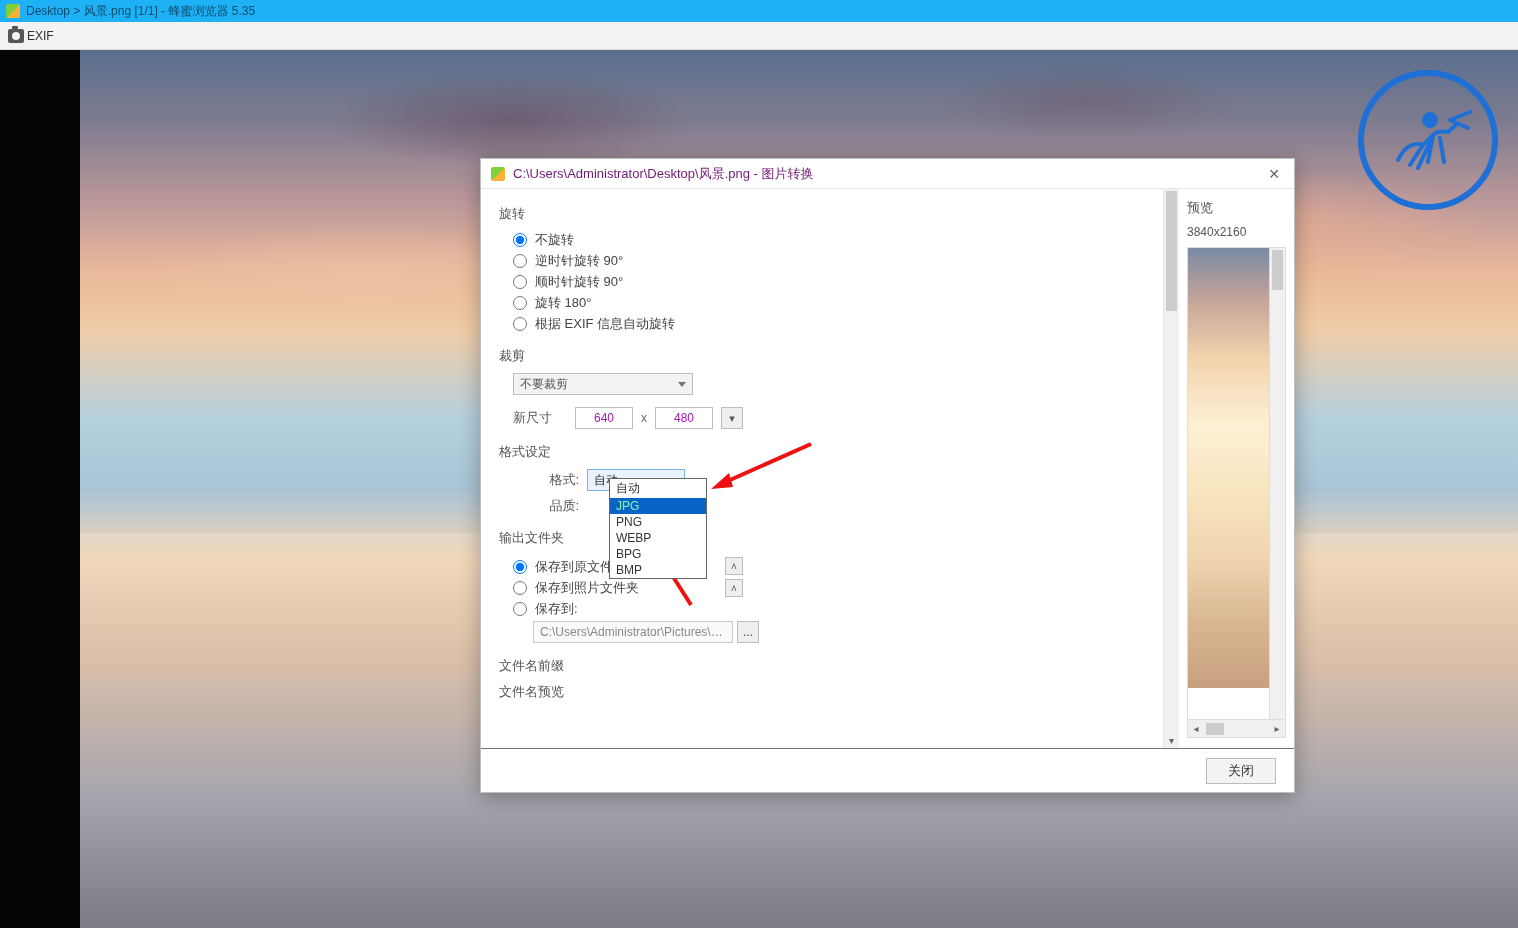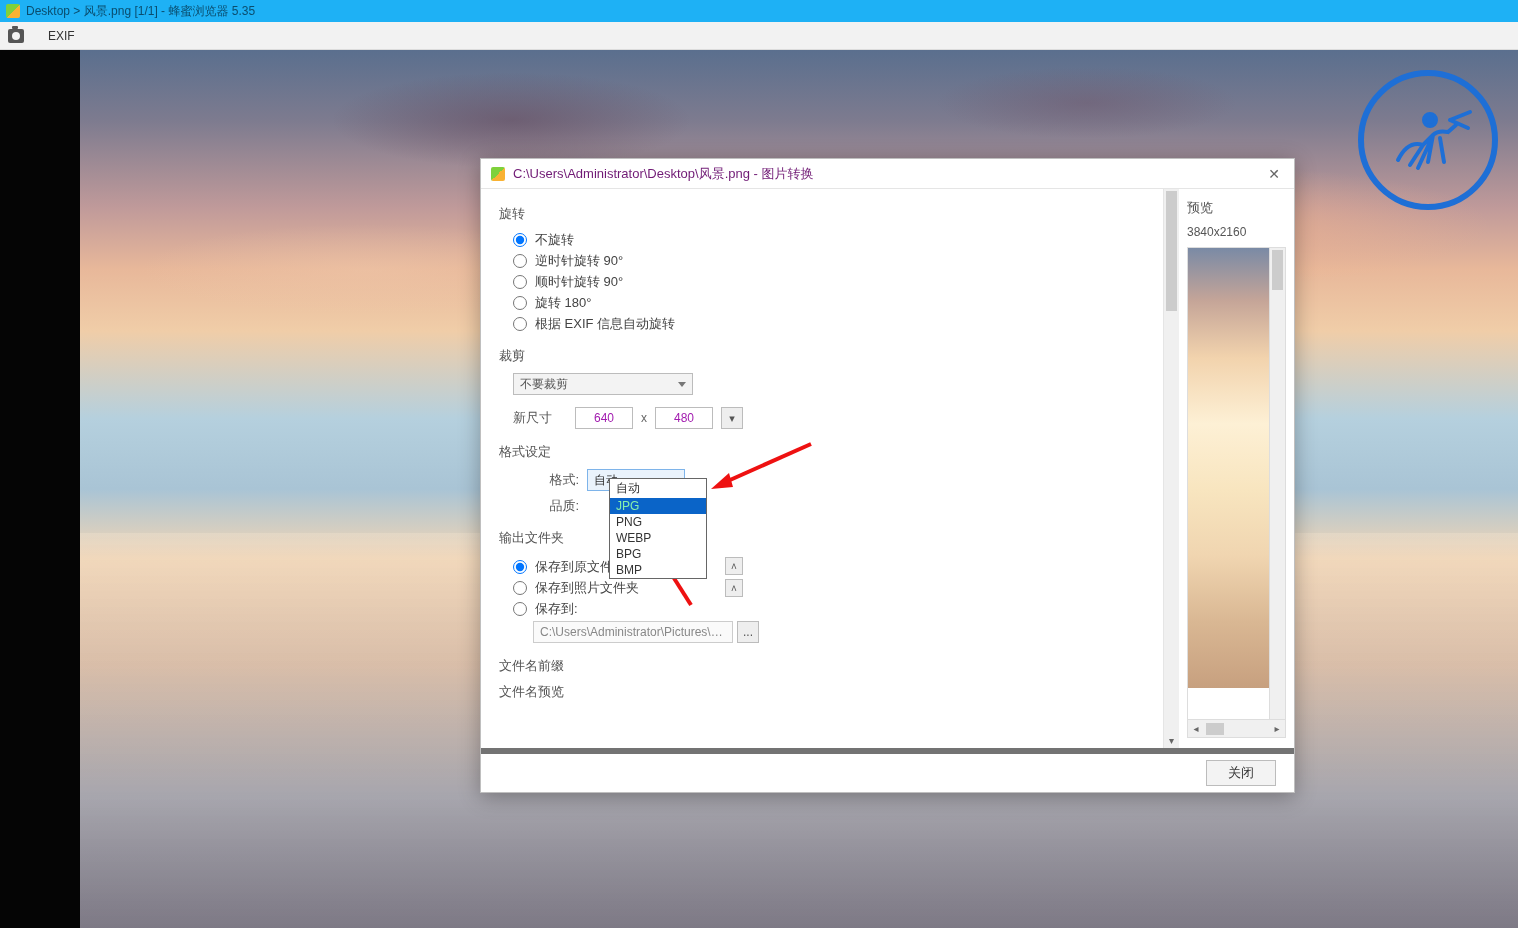--- a/index.html
+++ b/index.html
@@ -2,21 +2,21 @@
 <html><head>
 <meta charset="utf-8">
 <style>
 * { margin: 0; padding: 0; box-sizing: border-box; font-family: "Microsoft YaHei", Arial, sans-serif; }
 body { width: 1518px; height: 928px; overflow: hidden; background: #000; position: relative; }
 
 .titlebar { height: 22px; background: #1eb1f5; display: flex; align-items: center; padding: 0 6px; gap: 6px; }
 .titlebar-icon { width: 14px; height: 14px; background: linear-gradient(135deg,#7fd13b 50%,#f9b233 50%); border-radius: 2px; }
 .titlebar-text { color: #0a4d6e; font-size: 12px; }
 
-.toolbar { height: 28px; background: #f2f2f2; border-bottom: 1px solid #dcdcdc; display: flex; align-items: center; padding: 0 8px; gap: 24px; }
+.toolbar { height: 28px; background: #f2f2f2; border-bottom: 1px solid #dcdcdc; display: flex; align-items: center; padding: 0 8px; gap: 3px; }
 .camera-icon { width: 16px; height: 14px; background: #555; border-radius: 2px; position: relative; }
 .camera-icon::before { content:""; position:absolute; top:-3px; left:4px; width:6px; height:3px; background:#555; border-radius:1px; }
 .camera-icon::after { content:""; position:absolute; top:3px; left:4px; width:8px; height:8px; background:#f2f2f2; border-radius:50%; }
 .toolbar-text { font-size: 12px; color: #333; }
 
 .viewport { position: absolute; top: 50px; left: 0; right: 0; bottom: 0; background: #000; }
 .left-strip { position:absolute; left:0; top:0; width:80px; bottom:0; background:#050505; }
 .image-area { position:absolute; left:80px; top:0; right:0; bottom:0; background: linear-gradient(180deg,#5a6f8e 0%,#7d7b8f 8%,#c09a9a 18%,#e8b89a 25%,#f0cda8 32%,#b5d0de 42%,#a9c4d5 50%,#f5d6b3 58%,#e6c4a5 70%,#a9b8c4 85%,#6c7b8a 100%); }
 .clouds { position:absolute; inset:0; background:
   radial-gradient(ellipse 300px 80px at 30% 8%, rgba(90,60,80,.45), transparent 60%),
@@ -72,21 +72,21 @@
 .preview-dim { font-size:12px; color:#555; margin-bottom:8px; }
 .preview-img-wrap { flex:1; position:relative; border:1px solid #ddd; background:#fff; overflow:hidden; }
 .preview-img { position:absolute; left:0; top:0; width:82px; height:440px; background: linear-gradient(180deg,#7a8aa5 0%,#c5a598 12%,#f2d3ad 25%,#fdf0d5 40%,#f8e5bf 55%,#f0d5b0 70%,#d9b793 85%,#c7a07f 100%); }
 .preview-scroll-v { position:absolute; right:0; top:0; bottom:18px; width:16px; background:#f0f0f0; border-left:1px solid #ddd; }
 .preview-scroll-v .thumb { position:absolute; top:2px; left:2px; right:2px; height:40px; background:#ccc; }
 .preview-scroll-h { position:absolute; left:0; right:0; bottom:0; height:18px; background:#f0f0f0; border-top:1px solid #ddd; display:flex; align-items:center; }
 .preview-scroll-h .arr { width:16px; height:16px; display:flex; align-items:center; justify-content:center; font-size:10px; color:#666; }
 .preview-scroll-h .track { flex:1; height:16px; position:relative; }
 .preview-scroll-h .thumb { position:absolute; left:2px; top:2px; width:18px; height:12px; background:#ccc; }
 
-.dialog-footer { height:44px; border-top:6px solid #737373; display:flex; align-items:center; justify-content:flex-end; padding:0 18px; }
+.dialog-footer { height:44px; border-top:1px solid #737373; display:flex; align-items:center; justify-content:flex-end; padding:0 18px; }
 .close-btn { width:70px; height:26px; border:1px solid #bcbcbc; background:#f3f3f3; font-size:13px; color:#333; display:flex; align-items:center; justify-content:center; cursor:pointer; }
 
 .left-scroll { position:absolute; right:0; top:0; bottom:0; width:16px; background:#f0f0f0; border-left:1px solid #e5e5e5; }
 .left-scroll .thumb { position:absolute; top:2px; left:2px; right:2px; height:120px; background:#ccc; }
 .left-scroll .arr-dn { position:absolute; bottom:0; left:0; right:0; height:16px; display:flex; align-items:center; justify-content:center; font-size:10px; color:#666; }
 
 .red-arrow { position:absolute; pointer-events:none; }
 .red-arrow svg line { stroke:#e11; stroke-width:4; }
 .red-arrow svg polygon { fill:#e11; }
 

